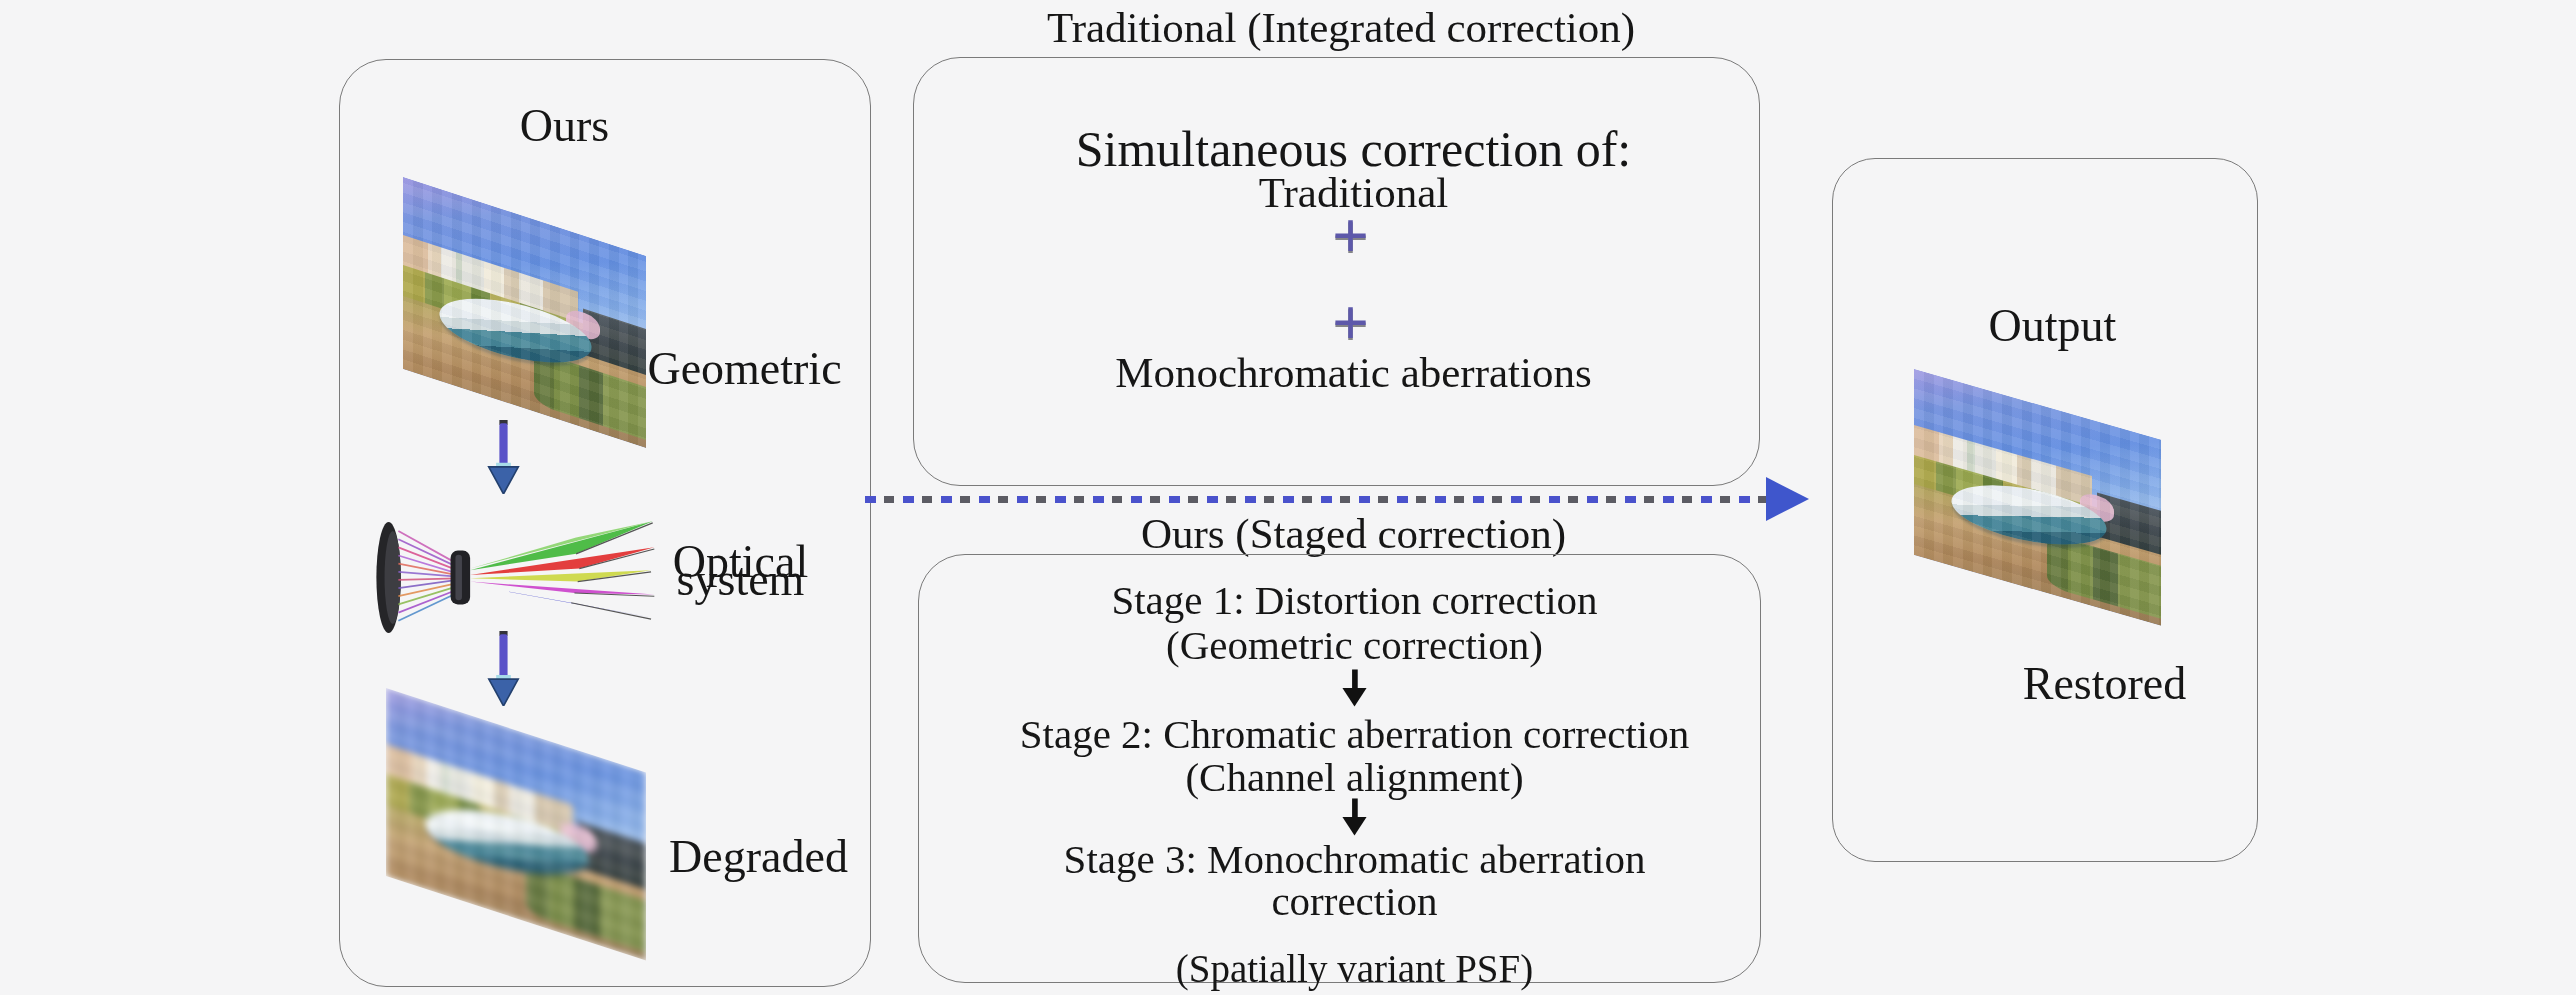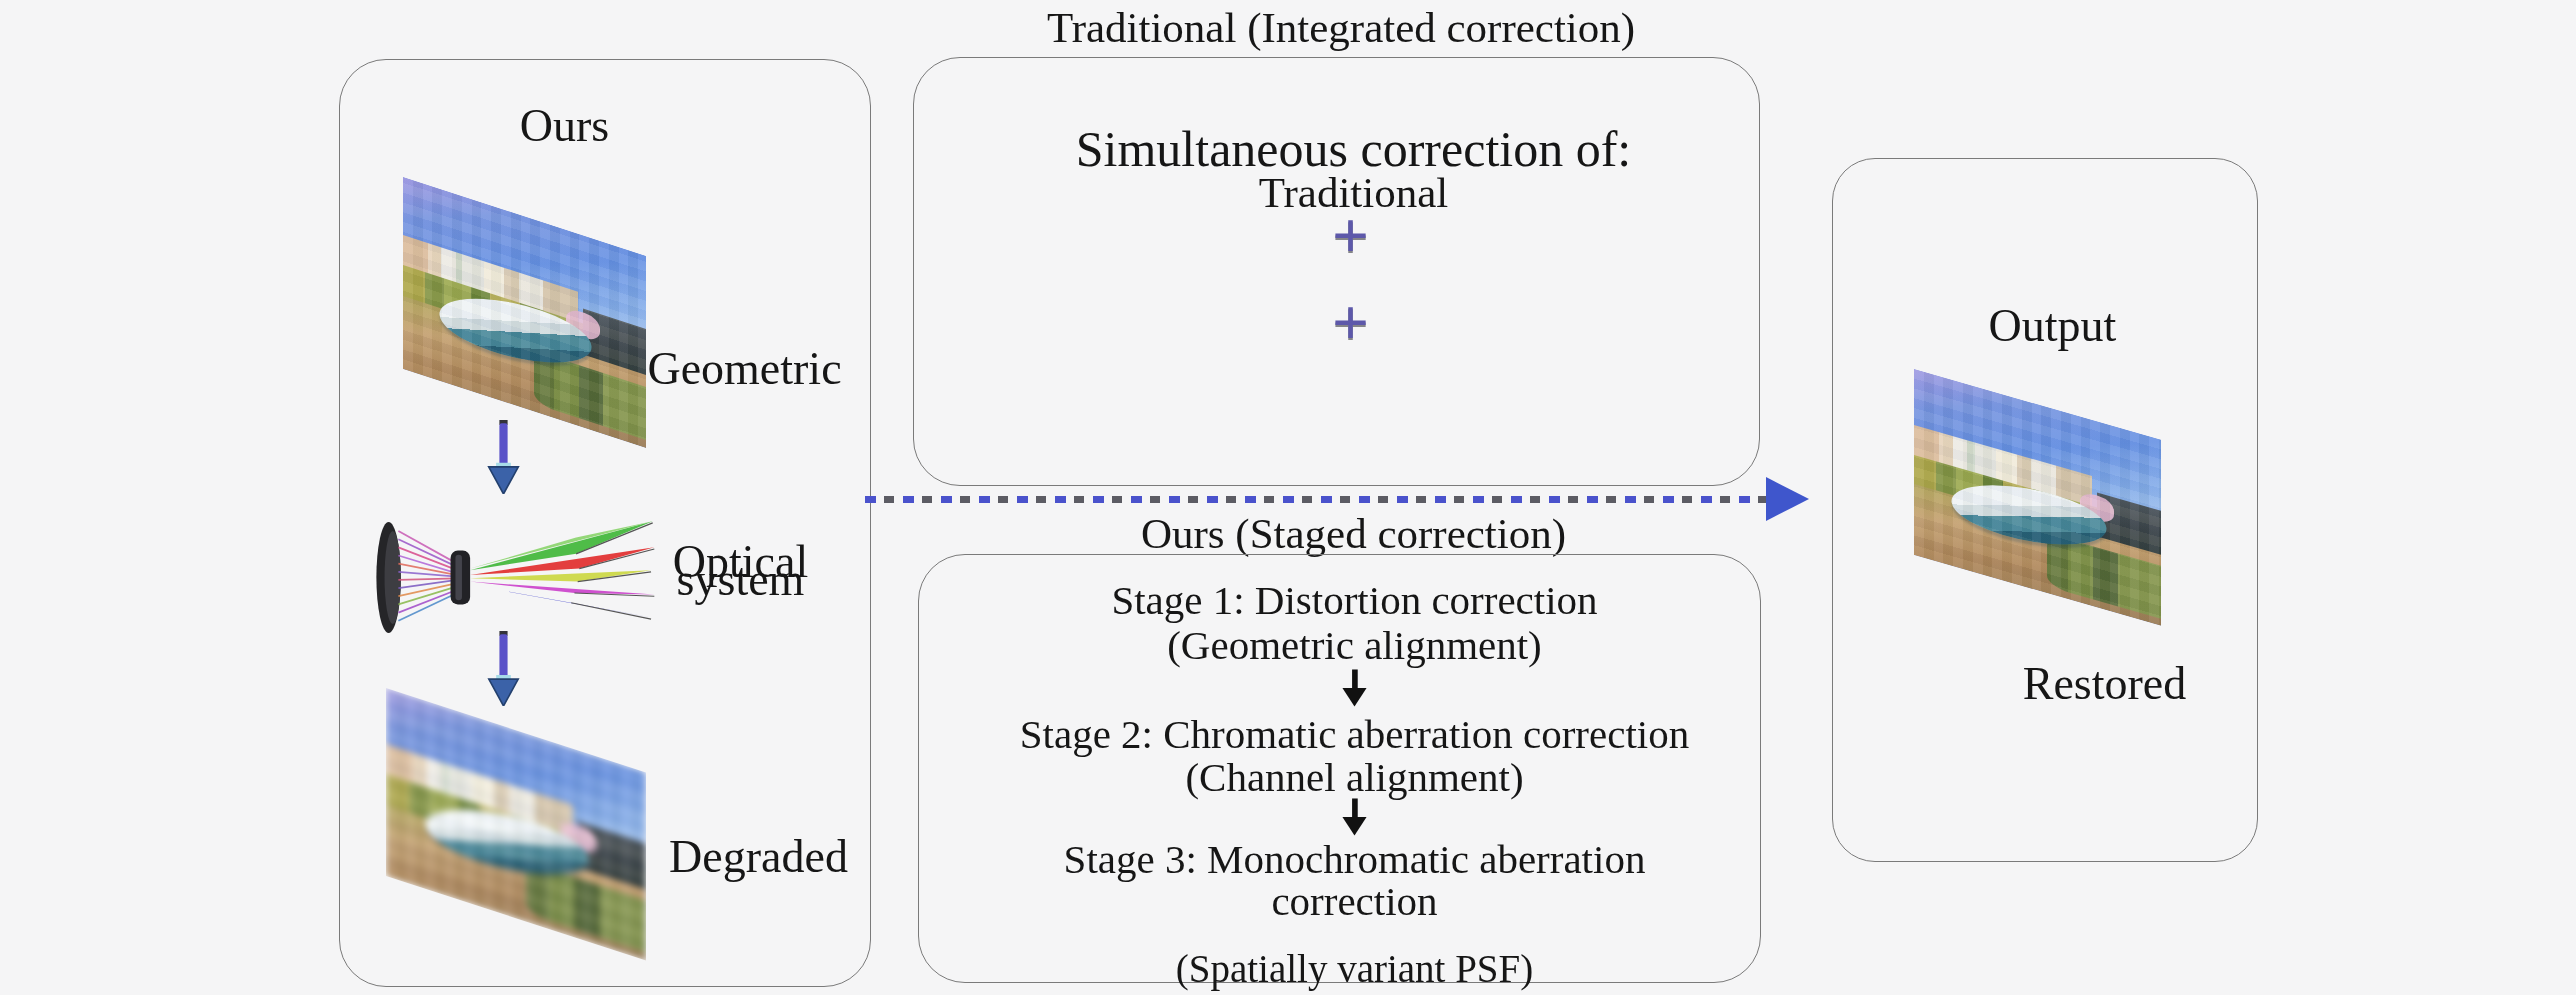--- a/index.html
+++ b/index.html
@@ -141,28 +141,29 @@
     </div>
   </div>
   <div class="t tc" style="left:630px;top:831px;width:257px;font-size:46px;">Degraded</div>
 
   <div class="t tc" style="left:891px;top:3.3px;width:900px;font-size:43px;">Traditional (Integrated correction)</div>
   <div class="panel" style="left:913px;top:57px;width:845px;height:427px;"></div>
   <div class="t tc" style="left:916px;top:121px;width:875px;font-size:50px;">Simultaneous correction of:</div>
   <div class="t tc" style="left:916px;top:168px;width:875px;font-size:43px;">Traditional</div>
   <div class="plus tc" style="left:1326px;top:212px;width:49px;text-align:center;">+</div>
   <div class="plus tc" style="left:1326px;top:299px;width:49px;text-align:center;">+</div>
+  <div class="t tc" style="left:916px;top:348px;width:875px;font-size:43px;">Monochromatic aberrations</div>
 
   <div class="dash-line"></div>
   <div class="dash-head"></div>
 
   <div class="t tc" style="left:916px;top:509px;width:875px;font-size:43px;">Ours (Staged correction)</div>
   <div class="panel" style="left:918px;top:554px;width:841px;height:427px;"></div>
   <div class="t tc" style="left:918px;top:577px;width:873px;font-size:41px;">Stage 1: Distortion correction</div>
-  <div class="t tc" style="left:918px;top:622px;width:873px;font-size:41px;">(Geometric alignment)</div>
+  <div class="t tc" style="left:918px;top:622px;width:873px;font-size:41px;">(Geometric correction)</div>
   <div style="position:absolute;left:1340px;top:669px;">
     <svg width="29" height="38" viewBox="0 0 36 46">
       <rect x="15" y="0" width="7" height="25" fill="#111"></rect>
       <polygon points="3,23 33,23 18,46" fill="#111"></polygon>
     </svg>
   </div>
   <div class="t tc" style="left:918px;top:711px;width:873px;font-size:41px;">Stage 2: Chromatic aberration correction</div>
   <div class="t tc" style="left:918px;top:754px;width:873px;font-size:41px;">(Channel alignment)</div>
   <div style="position:absolute;left:1340px;top:798px;">
     <svg width="29" height="38" viewBox="0 0 36 46">

